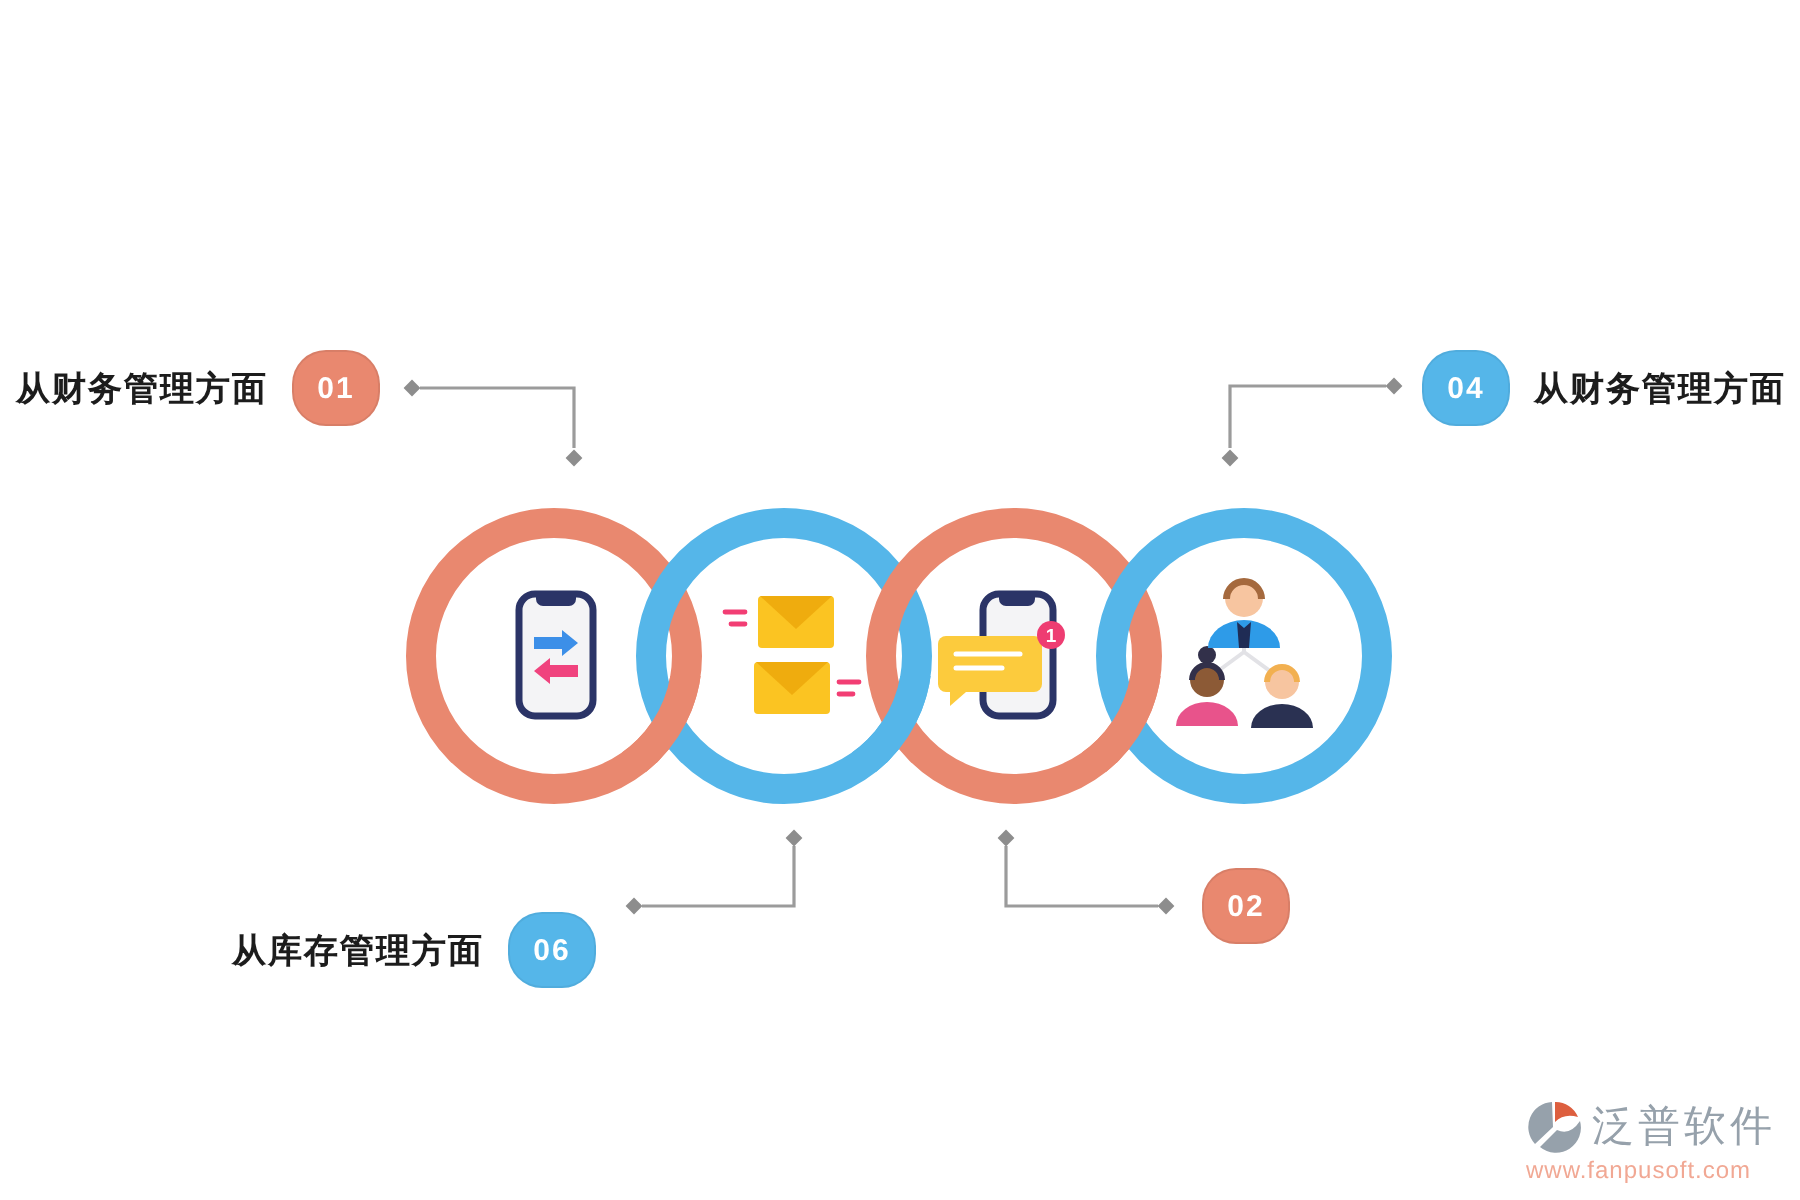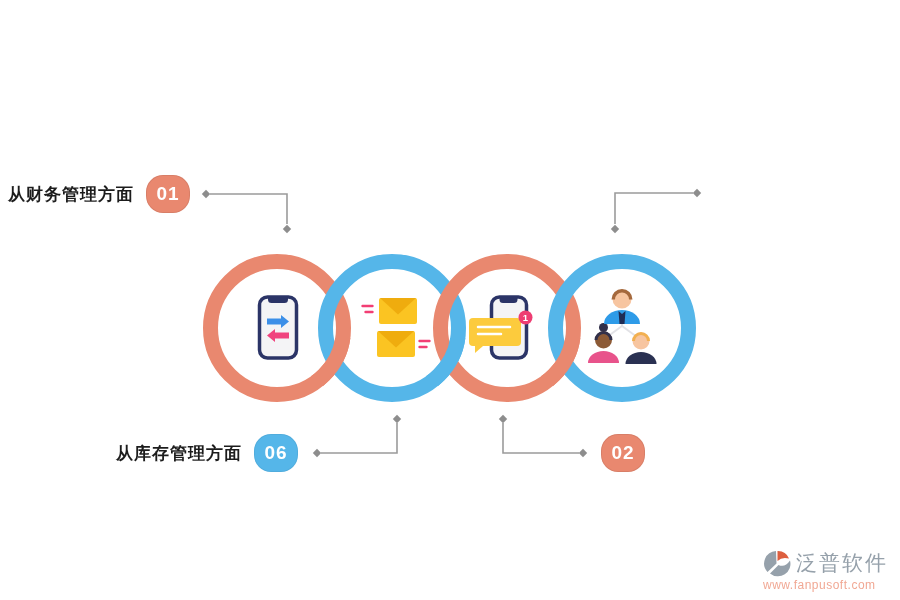--- a/index.html
+++ b/index.html
@@ -12,28 +12,28 @@
   #chain-svg { position:absolute; left:0; top:0; }
 
   .step-label {
     position:absolute; display:flex; align-items:center; gap:12px;
     font-weight:700; font-size:17px; color:#1c1c1c; letter-spacing:1px;
     white-space:nowrap;
   }
   .badge {
     width:44px; height:38px; border-radius:17px; flex:0 0 auto;
     display:flex; align-items:center; justify-content:center;
-    font-size:19px; font-weight:700; color:#ffffff; letter-spacing:1px;
+    font-size:15px; font-weight:700; color:#ffffff; letter-spacing:1px;
   }
   .badge-coral { background:#E9886F; box-shadow:inset 0 0 0 1px rgba(0,0,0,0.07); }
   .badge-blue  { background:#55B6E9; box-shadow:inset 0 0 0 1px rgba(0,0,0,0.05); }
 
   #label-01 { left:8px;   top:175px; }
   #label-04 { left:711px; top:175px; }
-  #label-03 { left:116px; top:434px; }
+  #label-03 { left:116px; top:456px; }
   #label-02 { left:601px; top:434px; }
 
   .watermark { position:absolute; right:12px; bottom:8px; }
   .wm-row { display:flex; align-items:center; gap:3px; }
   .wm-brand {
     font-size:21px; font-weight:400; color:#96A1AB; letter-spacing:2px;
   }
   .wm-url {
     font-size:12px; color:#F1A894; letter-spacing:0.5px; margin-top:1px;
   }
@@ -152,20 +152,24 @@
       <circle cx="622" cy="299" r="9.5" fill="#F7C5A0"></circle>
       <path d="M611.5 299.5 a10.5 10.5 0 0 1 21 0 h-3.5 a7 7 0 0 0 -14 0 Z" fill="#A5693D"></path>
     </g>
   </svg>
 
   <div class="step-label" id="label-01">
     <span>从财务管理方面</span>
     <span class="badge badge-coral">01</span>
   </div>
 
+  <div class="step-label" id="label-04">
+    <span class="badge badge-blue">04</span>
+    <span>从财务管理方面</span>
+  </div>
 
   <div class="step-label" id="label-03">
     <span>从库存管理方面</span>
     <span class="badge badge-blue">06</span>
   </div>
 
   <div class="step-label" id="label-02">
     <span class="badge badge-coral">02</span>
   </div>
 

